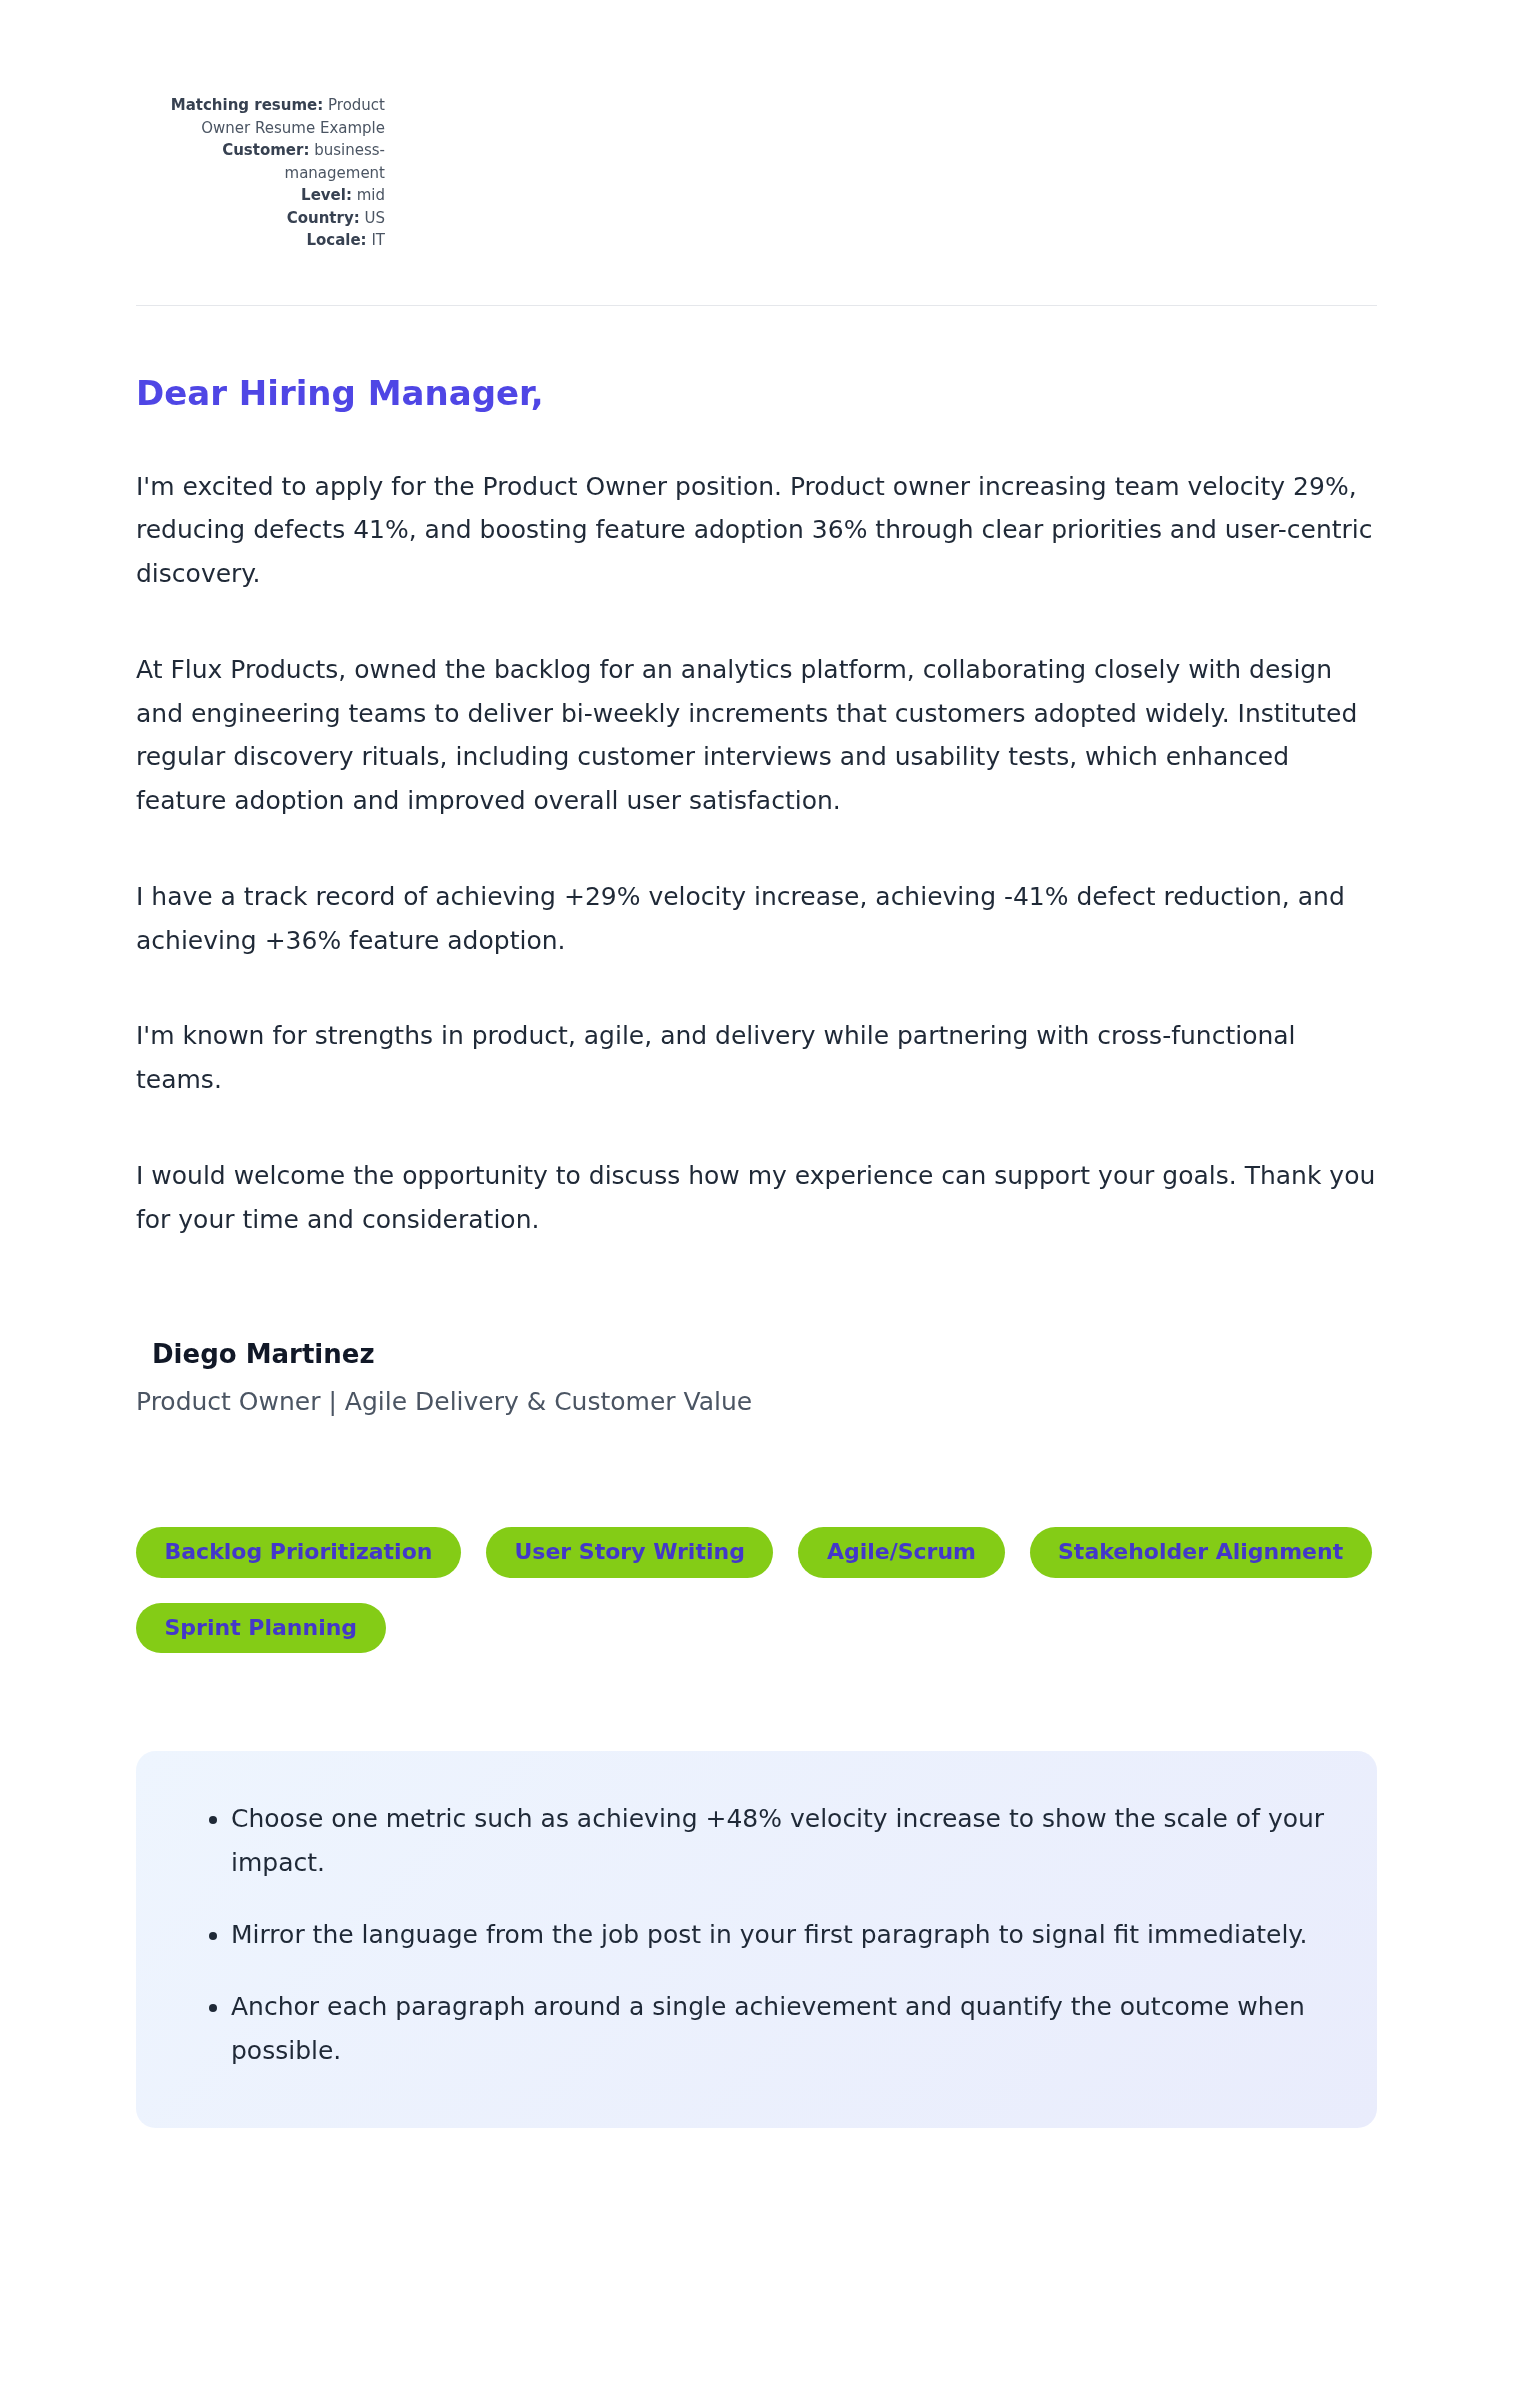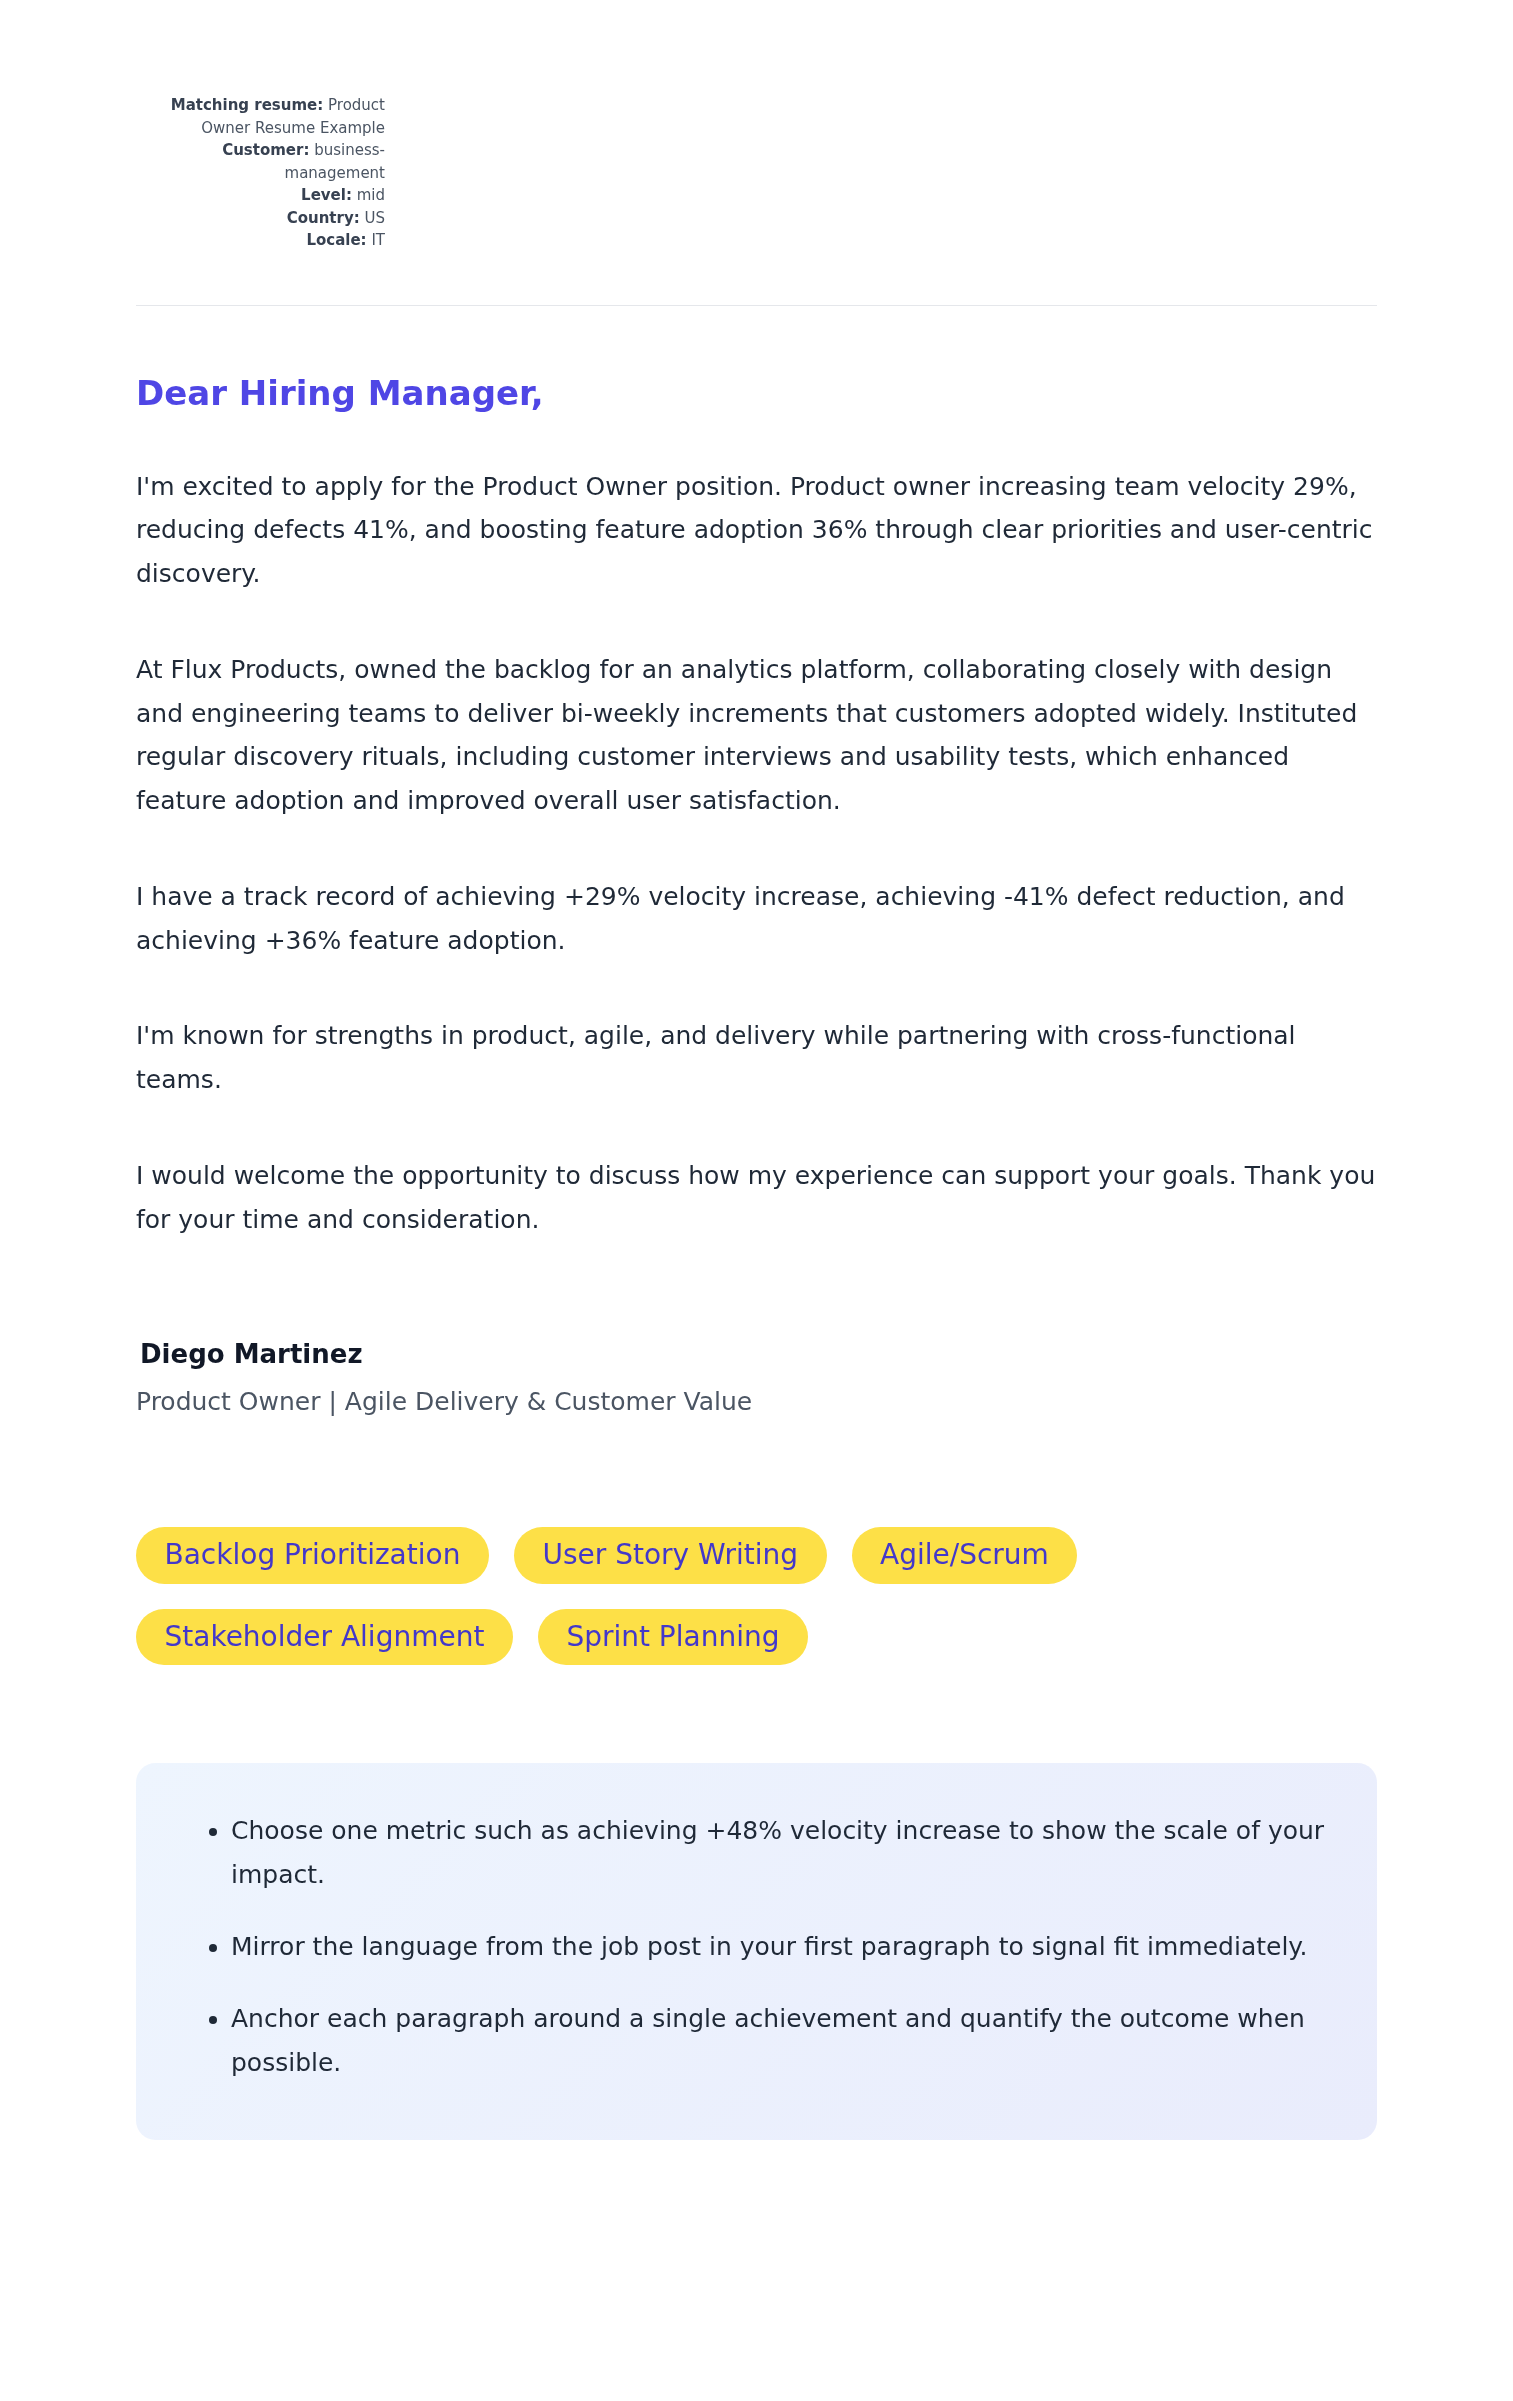--- a/index.html
+++ b/index.html
@@ -68,47 +68,48 @@
   .para {
     margin: 0 0 52px;
     font-size: 25px;
     line-height: 1.75;
     color: #1f2937;
   }
   .para:last-of-type { margin-bottom: 0; }
 
   .signature { margin-top: 98px; }
   .sig-name {
-    margin: 4px;
+    margin: 16px;
     font-size: 26px;
     font-weight: bold;
     color: #111827;
   }
   .sig-role {
     margin: 18px 0 0;
     font-size: 25px;
     color: #4b5563;
   }
 
   
   .chips {
     display: flex;
     flex-wrap: wrap;
     gap: 25px;
     margin-top: 111px;
   }
   .chip {
     display: inline-block;
-    background: #fde047;
+    background: #84cc16;
     color: #4338ca;
-    font-size: 28px;
+    font-size: 22px;
     line-height: 1;
     padding: 14.2px 28.5px;
     border-radius: 889px;
     white-space: nowrap;
+    font-weight: bold;
   }
 
   
   .tipbox {
     margin-top: 98px;
     margin-bottom: 116px;
     border-radius: 19.6px;
     padding: 46px 52px 55px;
     background: linear-gradient(135deg, #eef5fe 0%, #e9ecfc 100%);
   }

